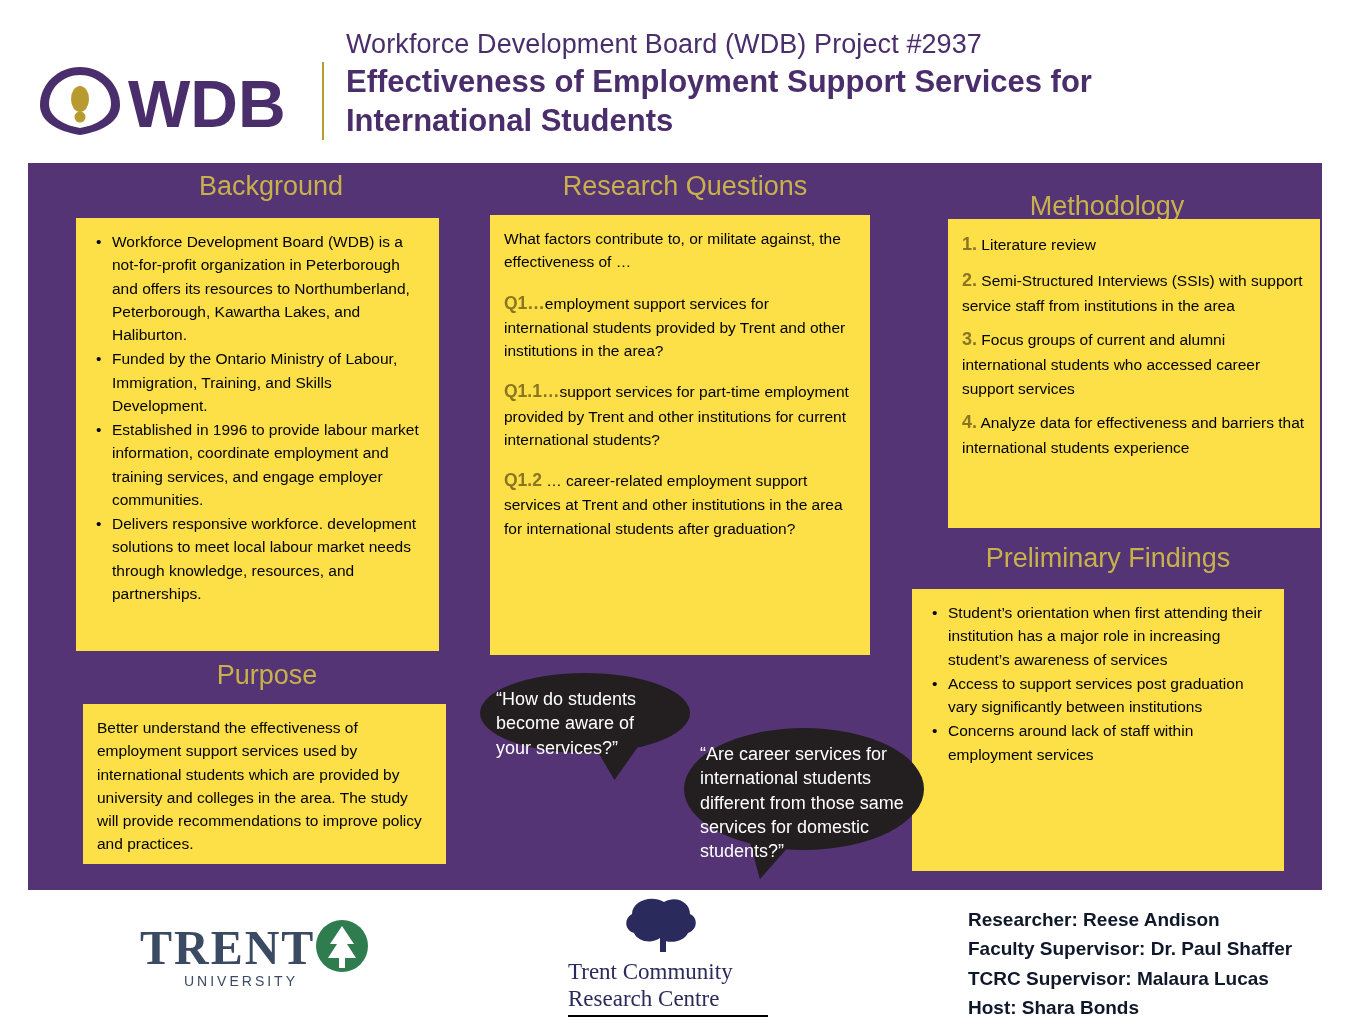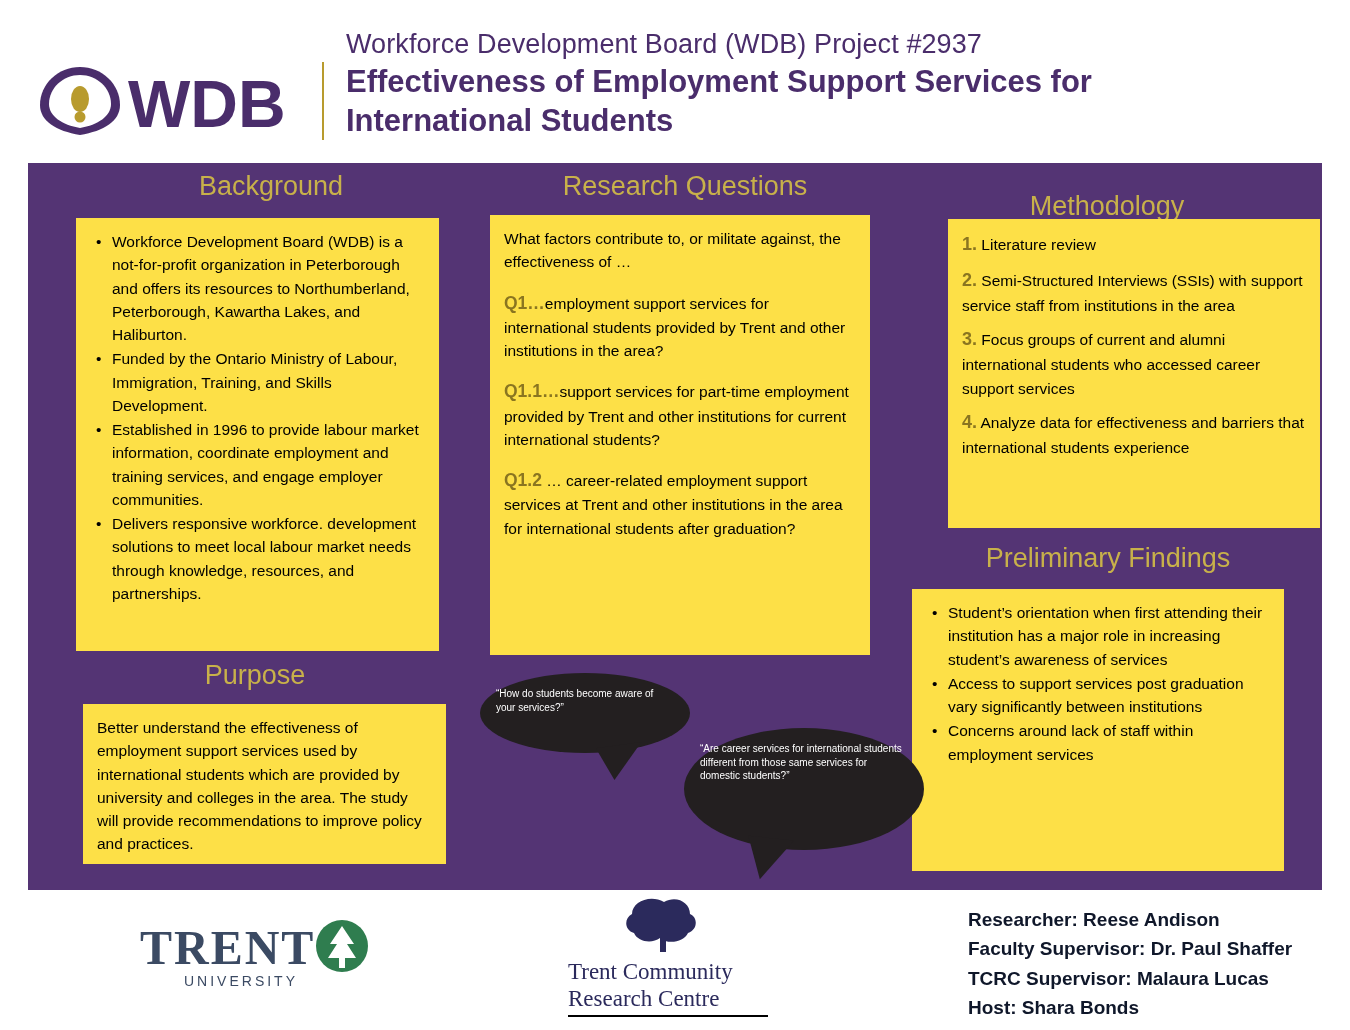--- a/index.html
+++ b/index.html
@@ -101,21 +101,21 @@
 
   
   .col-bg   { position: absolute; left: 48px;  top: 8px;  width: 390px; }
   .col-rq   { position: absolute; left: 462px; top: 8px;  width: 390px; }
   .col-meth { position: absolute; left: 884px; top: 28px; width: 390px; }
 
   .bg-card   { position: absolute; left: 48px;  top: 55px;  width: 363px; height: 433px; }
   .rq-card   { position: absolute; left: 462px; top: 52px;  width: 380px; height: 440px; }
   .meth-card { position: absolute; left: 884px; top: 56px;  width: 372px; height: 309px; margin-left: 36px; }
 
-  .purpose-head  { position: absolute; left: 32px; top: 497px; width: 390px; }
+  .purpose-head  { position: absolute; left: 44px; top: 497px; width: 390px; }
   .purpose-card  { position: absolute; left: 55px; top: 541px; width: 363px; height: 160px; }
 
   .pf-head { position: absolute; left: 884px; top: 380px; width: 392px; }
   .pf-card { position: absolute; left: 884px; top: 426px; width: 372px; height: 282px; }
 
   .rq-intro { margin-bottom: 16px; }
   .rq-item { margin-bottom: 16px; }
   .rq-lbl {
     color: #8a7520;
     font-weight: bold;
@@ -130,21 +130,21 @@
     color: #8a7520;
     font-weight: bold;
     font-size: 18px;
   }
 
   
   .bubble {
     position: absolute;
     background: #231f20;
     color: #ffffff;
-    font-size: 10px;
+    font-size: 18px;
     line-height: 1.35;
     padding: 14px 16px;
     box-sizing: border-box;
   }
   .bubble-1 {
     left: 452px;
     top: 510px;
     width: 210px;
     height: 80px;
     border-radius: 50% / 50%;

